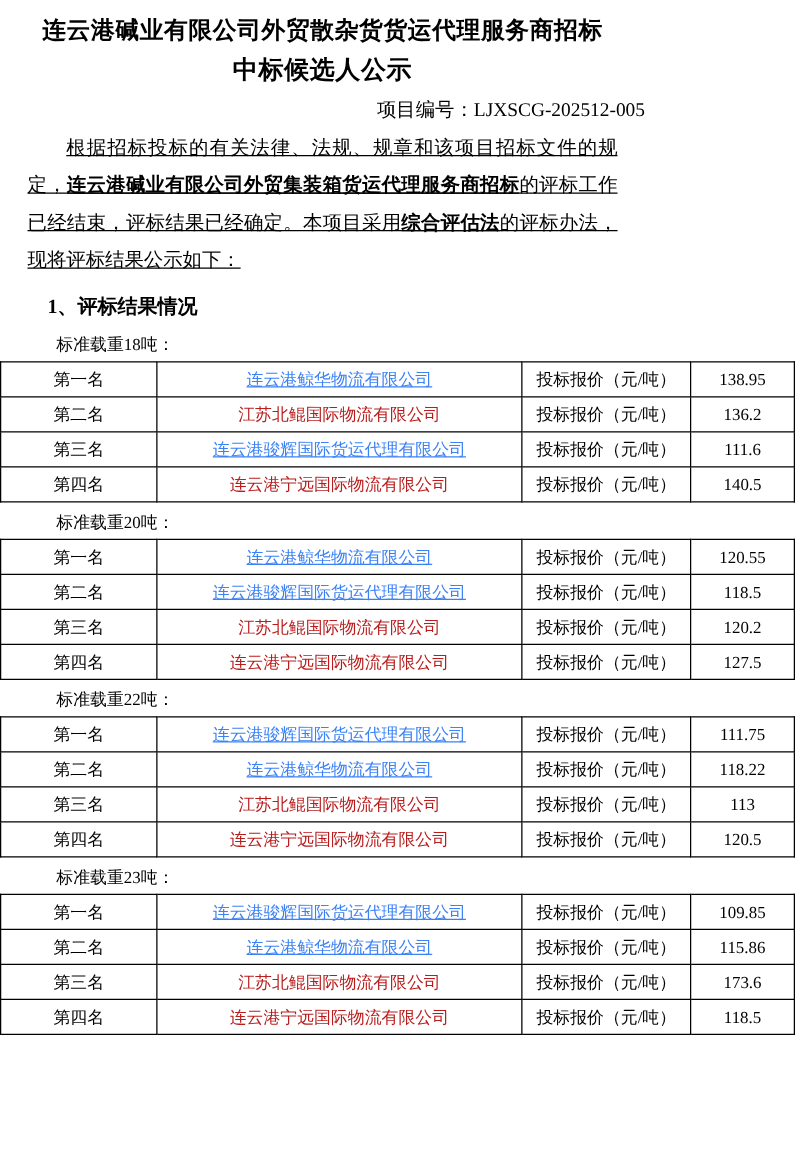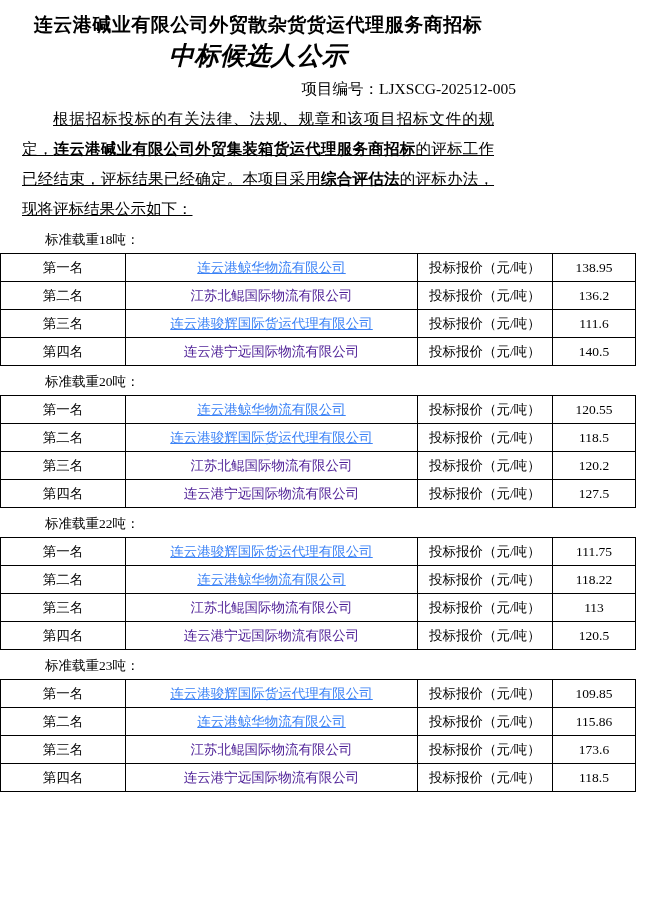--- a/index.html
+++ b/index.html
@@ -25,25 +25,24 @@
     text-align: center;
     padding-top: 10px;
   }
   .doc-title-line {
     font-size: 19px;
     font-weight: bold;
     letter-spacing: 0.5px;
     line-height: 30px;
   }
   .doc-subtitle-line {
-    font-size: 25px;
+    font-size: 20px;
     font-weight: bold;
     letter-spacing: 0.5px;
     line-height: 32px;
-    font-style: italic;
   }
   .project-no {
     text-align: right;
     font-size: 15.5px;
     line-height: 30px;
     margin-top: 2px;
   }
   .body-text {
     font-size: 15.5px;
     line-height: 30px;
@@ -90,41 +89,42 @@
   }
   td.rank { width: 120px; }
   td.company { width: 287px; }
   td.metric { width: 130px; }
   td.price { width: 78px; }
   .company-link {
     color: #3b82f6;
     text-decoration: underline;
   }
   .company-plain {
-    color: #4c1d95;
+    color: #b91c1c;
   }
 </style>
 </head>
 <body>
 
 <div class="page">
 
   <div class="title-block">
     <div class="doc-title-line">连云港碱业有限公司外贸散杂货货运代理服务商招标</div>
     <div class="doc-subtitle-line">中标候选人公示</div>
   </div>
 
   <div class="project-no">
     <span>项目编号：</span><span>LJXSCG-202512-005</span>
   </div>
 
   <div class="body-text">
     <p><span>根据招标投标的有关法律、法规、规章和该项目招标文件的规定，</span><span class="u">连云港碱业有限公司外贸集装箱货运代理服务商招标</span><span>的评标工作已经结束，评标结果已经确定。本项目采用</span><span class="u">综合评估法</span><span>的评标办法，现将评标结果公示如下：</span></p>
   </div>
 
+  <div class="section-heading">1、评标结果情况</div>
 
   <div class="group">
     <div class="group-label">标准载重18吨：</div>
     <table class="bid">
       <tbody>
         <tr>
           <td class="rank">第一名</td>
           <td class="company"><span class="company-link">连云港鲸华物流有限公司</span></td>
           <td class="metric">投标报价（元/吨）</td>
           <td class="price">138.95</td>

